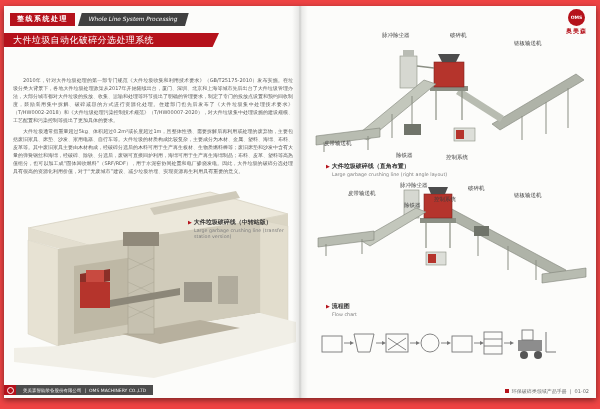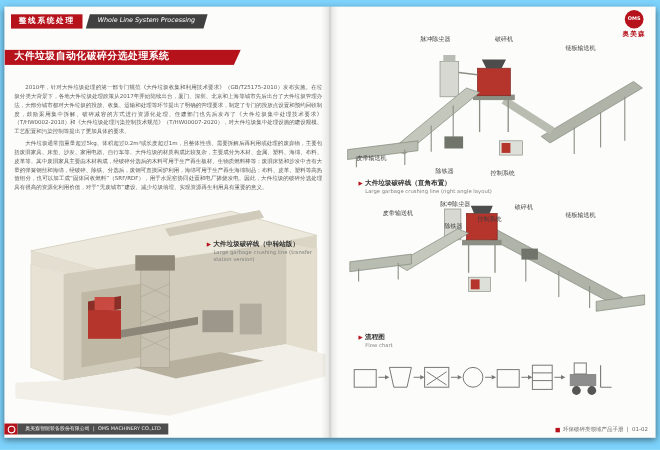--- a/index.html
+++ b/index.html
@@ -1,35 +1,35 @@
 <!DOCTYPE html>
 <html><head>
 <meta charset="utf-8">
 <style>
   html,body{margin:0;padding:0;}
-  .canvas{position:relative;width:600px;height:409px;background:#7dd3fc;overflow:hidden;
+  .canvas{position:relative;width:600px;height:409px;background:#ef4444;overflow:hidden;
           font-family:"DejaVu Sans","Liberation Sans",sans-serif;}
   .spread{position:absolute;left:4px;top:6px;width:592px;height:392px;background:#fcfcfa;
           box-shadow:0 2px 6px rgba(0,0,0,.5);}
   .fold{position:absolute;left:288px;top:0;width:16px;height:100%;pointer-events:none;
         background:linear-gradient(90deg,rgba(0,0,0,0) 0%,rgba(0,0,0,.08) 40%,rgba(0,0,0,.18) 50%,rgba(0,0,0,.07) 62%,rgba(0,0,0,0) 100%);}
   .page{position:absolute;top:0;height:100%;}
   .page.left{left:0;width:296px;}
   .page.right{left:296px;width:296px;}
 
   
   .badge-row{position:absolute;left:6px;top:7px;display:flex;align-items:stretch;height:13px;}
   .badge-cn{background:#b5121b;color:#fff;font-size:7px;font-weight:bold;line-height:13px;
             padding:0 7px;letter-spacing:1.5px;}
   .badge-en{background:#404040;color:#fff;font-size:5.8px;font-style:italic;line-height:13px;
             padding:0 9px;transform:skewX(-16deg);transform-origin:bottom left;margin-left:3px;}
   .badge-en .unskew{display:inline-block;transform:skewX(16deg);}
   .title-strip{position:absolute;left:0;top:27px;width:206px;height:14px;line-height:14px;
-               background:#b5121b;color:#fff;font-weight:bold;font-size:9px;padding-left:9px;
-               letter-spacing:.4px;clip-path:polygon(0 0,100% 0,97% 100%,0 100%);margin-top:12px;}
+               background:#b5121b;color:#fff;font-weight:normal;font-size:9px;padding-left:9px;
+               letter-spacing:.4px;clip-path:polygon(0 0,100% 0,97% 100%,0 100%);}
   .title-en{position:absolute;left:9px;top:45px;width:165px;color:#3d3d3d;font-weight:bold;
             font-size:8.5px;line-height:1.2;}
 
   .paras{position:absolute;left:9px;top:70px;width:280px;font-size:5px;line-height:1.62;
          color:#5c5c5c;text-align:justify;}
   .paras p{margin:0 0 2px;text-indent:2em;}
 
   .illus-left{position:absolute;left:0;top:164px;width:296px;height:212px;}
 
   .cap{position:absolute;font-size:6px;font-weight:bold;color:#333;white-space:nowrap;}

